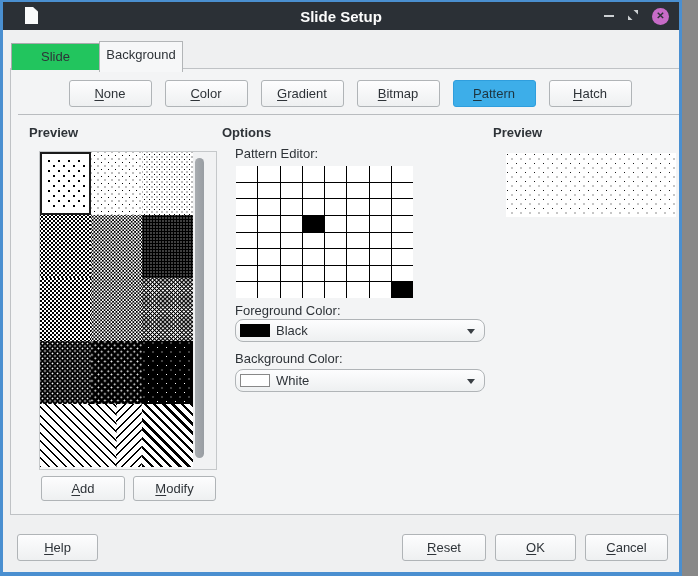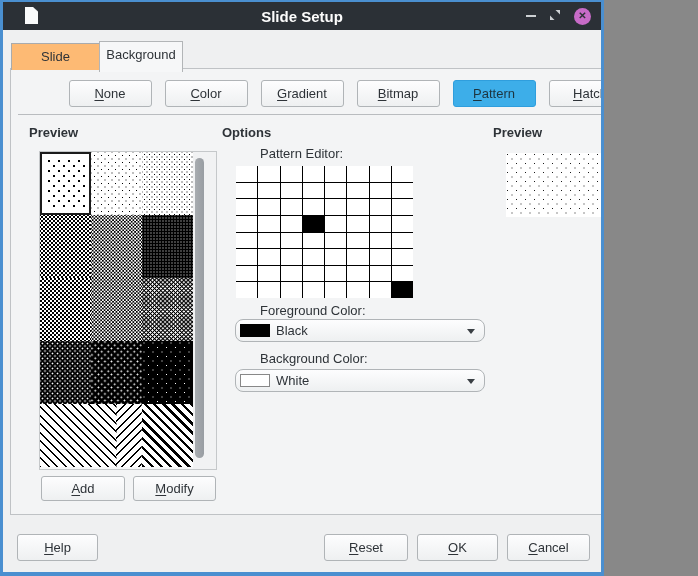--- a/index.html
+++ b/index.html
@@ -1,39 +1,39 @@
 <!DOCTYPE html>
 <html style="--accent: #3daee9; --titlebar: #2b3036; --winborder: #4a8fd0; --closebg: #c76bc7;"><head>
 <meta charset="utf-8">
 <style>
   :root{
     --accent:#3daee9; --titlebar:#2b3036; --winborder:#4a8fd0; --closebg:#c76bc7;
     --text:#2e3338; --btnborder:#b0b4b7; --framebg:#f3f4f5;
   }
   html,body{margin:0;padding:0;background:#888;}
   .window{
-    position:relative; width:604px; height:576px; box-sizing:border-box;
+    position:relative; width:682px; height:576px; box-sizing:border-box;
     border:solid var(--winborder); border-width:2px 3px 4px 3px;
     background:#eff0f1; font-family:"Liberation Sans",sans-serif; font-size:13px; color:var(--text);
     overflow:hidden;
   }
   
   .titlebar{position:absolute;left:0;top:0;right:0;height:28px;background:var(--titlebar);display:flex;align-items:center;}
   .doc-icon{position:absolute;left:22px;top:5px;width:13px;height:17px;background:#fafbfc;
     clip-path:polygon(0 0,62% 0,100% 26%,100% 100%,0 100%);}
   .doc-icon i{position:absolute;right:0;top:0;width:5px;height:4.5px;background:#9aa0a6;
     clip-path:polygon(0 0,100% 100%,100% 0);}
   .win-title{flex:1;text-align:center;color:#fcfcfc;font-weight:bold;font-size:15px;}
   .controls{position:absolute;right:10px;top:0;height:28px;display:flex;align-items:center;gap:13px;}
   .min-glyph{display:block;width:10px;height:2px;background:#ccd0d3;}
   .close-btn{width:17px;height:17px;border-radius:50%;background:var(--closebg);color:#2d3136;
     font-size:10px;font-weight:bold;display:flex;align-items:center;justify-content:center;line-height:1;}
   
   .tabbar{position:absolute;left:8px;top:39px;display:flex;align-items:flex-end;z-index:3;}
-  .tab{height:26px;line-height:26px;padding:0 4px;min-width:74px;text-align:center;background:#fdba74;
+  .tab{height:26px;line-height:26px;padding:0 4px;min-width:74px;text-align:center;background:#22c55e;
     border:1px solid #a9abad;border-bottom:none;margin-right:-1px;cursor:default;}
   .tab:first-child{min-width:79px;}
   .tab.active{background:#f6f7f8;height:30px;margin-bottom:-2px;border-color:#b2b5b7;position:relative;z-index:4;}
   
   .frame{position:absolute;left:7px;top:66px;width:678px;height:445px;background:var(--framebg);
     border:1px solid #bfc2c5;}
   .fillrow{display:flex;justify-content:center;gap:13px;margin-top:11px;}
   .btn{box-sizing:border-box;height:27px;display:flex;align-items:center;justify-content:center;
     background:linear-gradient(#fdfdfe,#eef0f1);border:1px solid var(--btnborder);border-radius:3px;
     font-family:inherit;font-size:13px;color:var(--text);cursor:default;}
@@ -66,21 +66,21 @@
   .p-dark-85{background-color:#000;background-image:radial-gradient(#fff .85px,transparent 1px),radial-gradient(#fff .85px,transparent 1px);background-size:6.5px 6.5px;background-position:1px 1px,4.2px 4.2px;}
   .p-dark-90{background-color:#000;background-image:radial-gradient(#fff .85px,transparent 1px),radial-gradient(#fff .85px,transparent 1px);background-size:9px 9px;background-position:2px 2px,6.5px 6.5px;}
   .p-diag-light{background:repeating-linear-gradient(45deg,#000 0 1.2px,#fff 1.2px 6px);}
   .p-zigzag{background-color:#fff;background-image:repeating-linear-gradient(45deg,#000 0 1.2px,transparent 1.2px 6px),repeating-linear-gradient(135deg,#000 0 1.2px,transparent 1.2px 6px);background-size:50% 100%,50.5% 100%;background-position:0 0,100% 0;background-repeat:no-repeat;}
   .p-diag-dense{background:repeating-linear-gradient(45deg,#000 0 2.4px,#fff 2.4px 6.5px);}
   .p-dots-preview{background-color:#fff;background-image:radial-gradient(#1a1a1a .8px,transparent 1px),radial-gradient(#1a1a1a .8px,transparent 1px);background-size:9px 9px;background-position:1.5px 1.5px,6px 6px;}
   
   .add-btn{position:absolute;left:30px;top:407px;width:84px;height:25px;}
   .modify-btn{position:absolute;left:122px;top:407px;width:83px;height:25px;}
   
-  .opt-label{position:absolute;left:224px;margin-left:25px;}
+  .opt-label{position:absolute;left:224px;}
   .editor-grid{position:absolute;left:225px;top:97px;width:177px;height:132px;display:grid;
     grid-template-columns:repeat(8,1fr);grid-template-rows:repeat(8,1fr);gap:1px;background:#000;}
   .cell{background:#fff;}
   .cell.filled{background:#000;}
   .dropdown{position:absolute;left:224px;width:250px;height:23px;box-sizing:border-box;
     background:linear-gradient(#fdfdfe,#eef0f1);border:1px solid var(--btnborder);border-radius:8px;
     display:flex;align-items:center;padding:0 9px 0 4px;cursor:default;}
   .cswatch{width:30px;height:13px;border:1px solid #555;margin-right:6px;box-sizing:border-box;}
   .dd-label{flex:1;text-align:left;}
   .dd-arrow{width:0;height:0;border:4.5px solid transparent;border-top:5.5px solid #3a3f44;margin-top:5px;}

